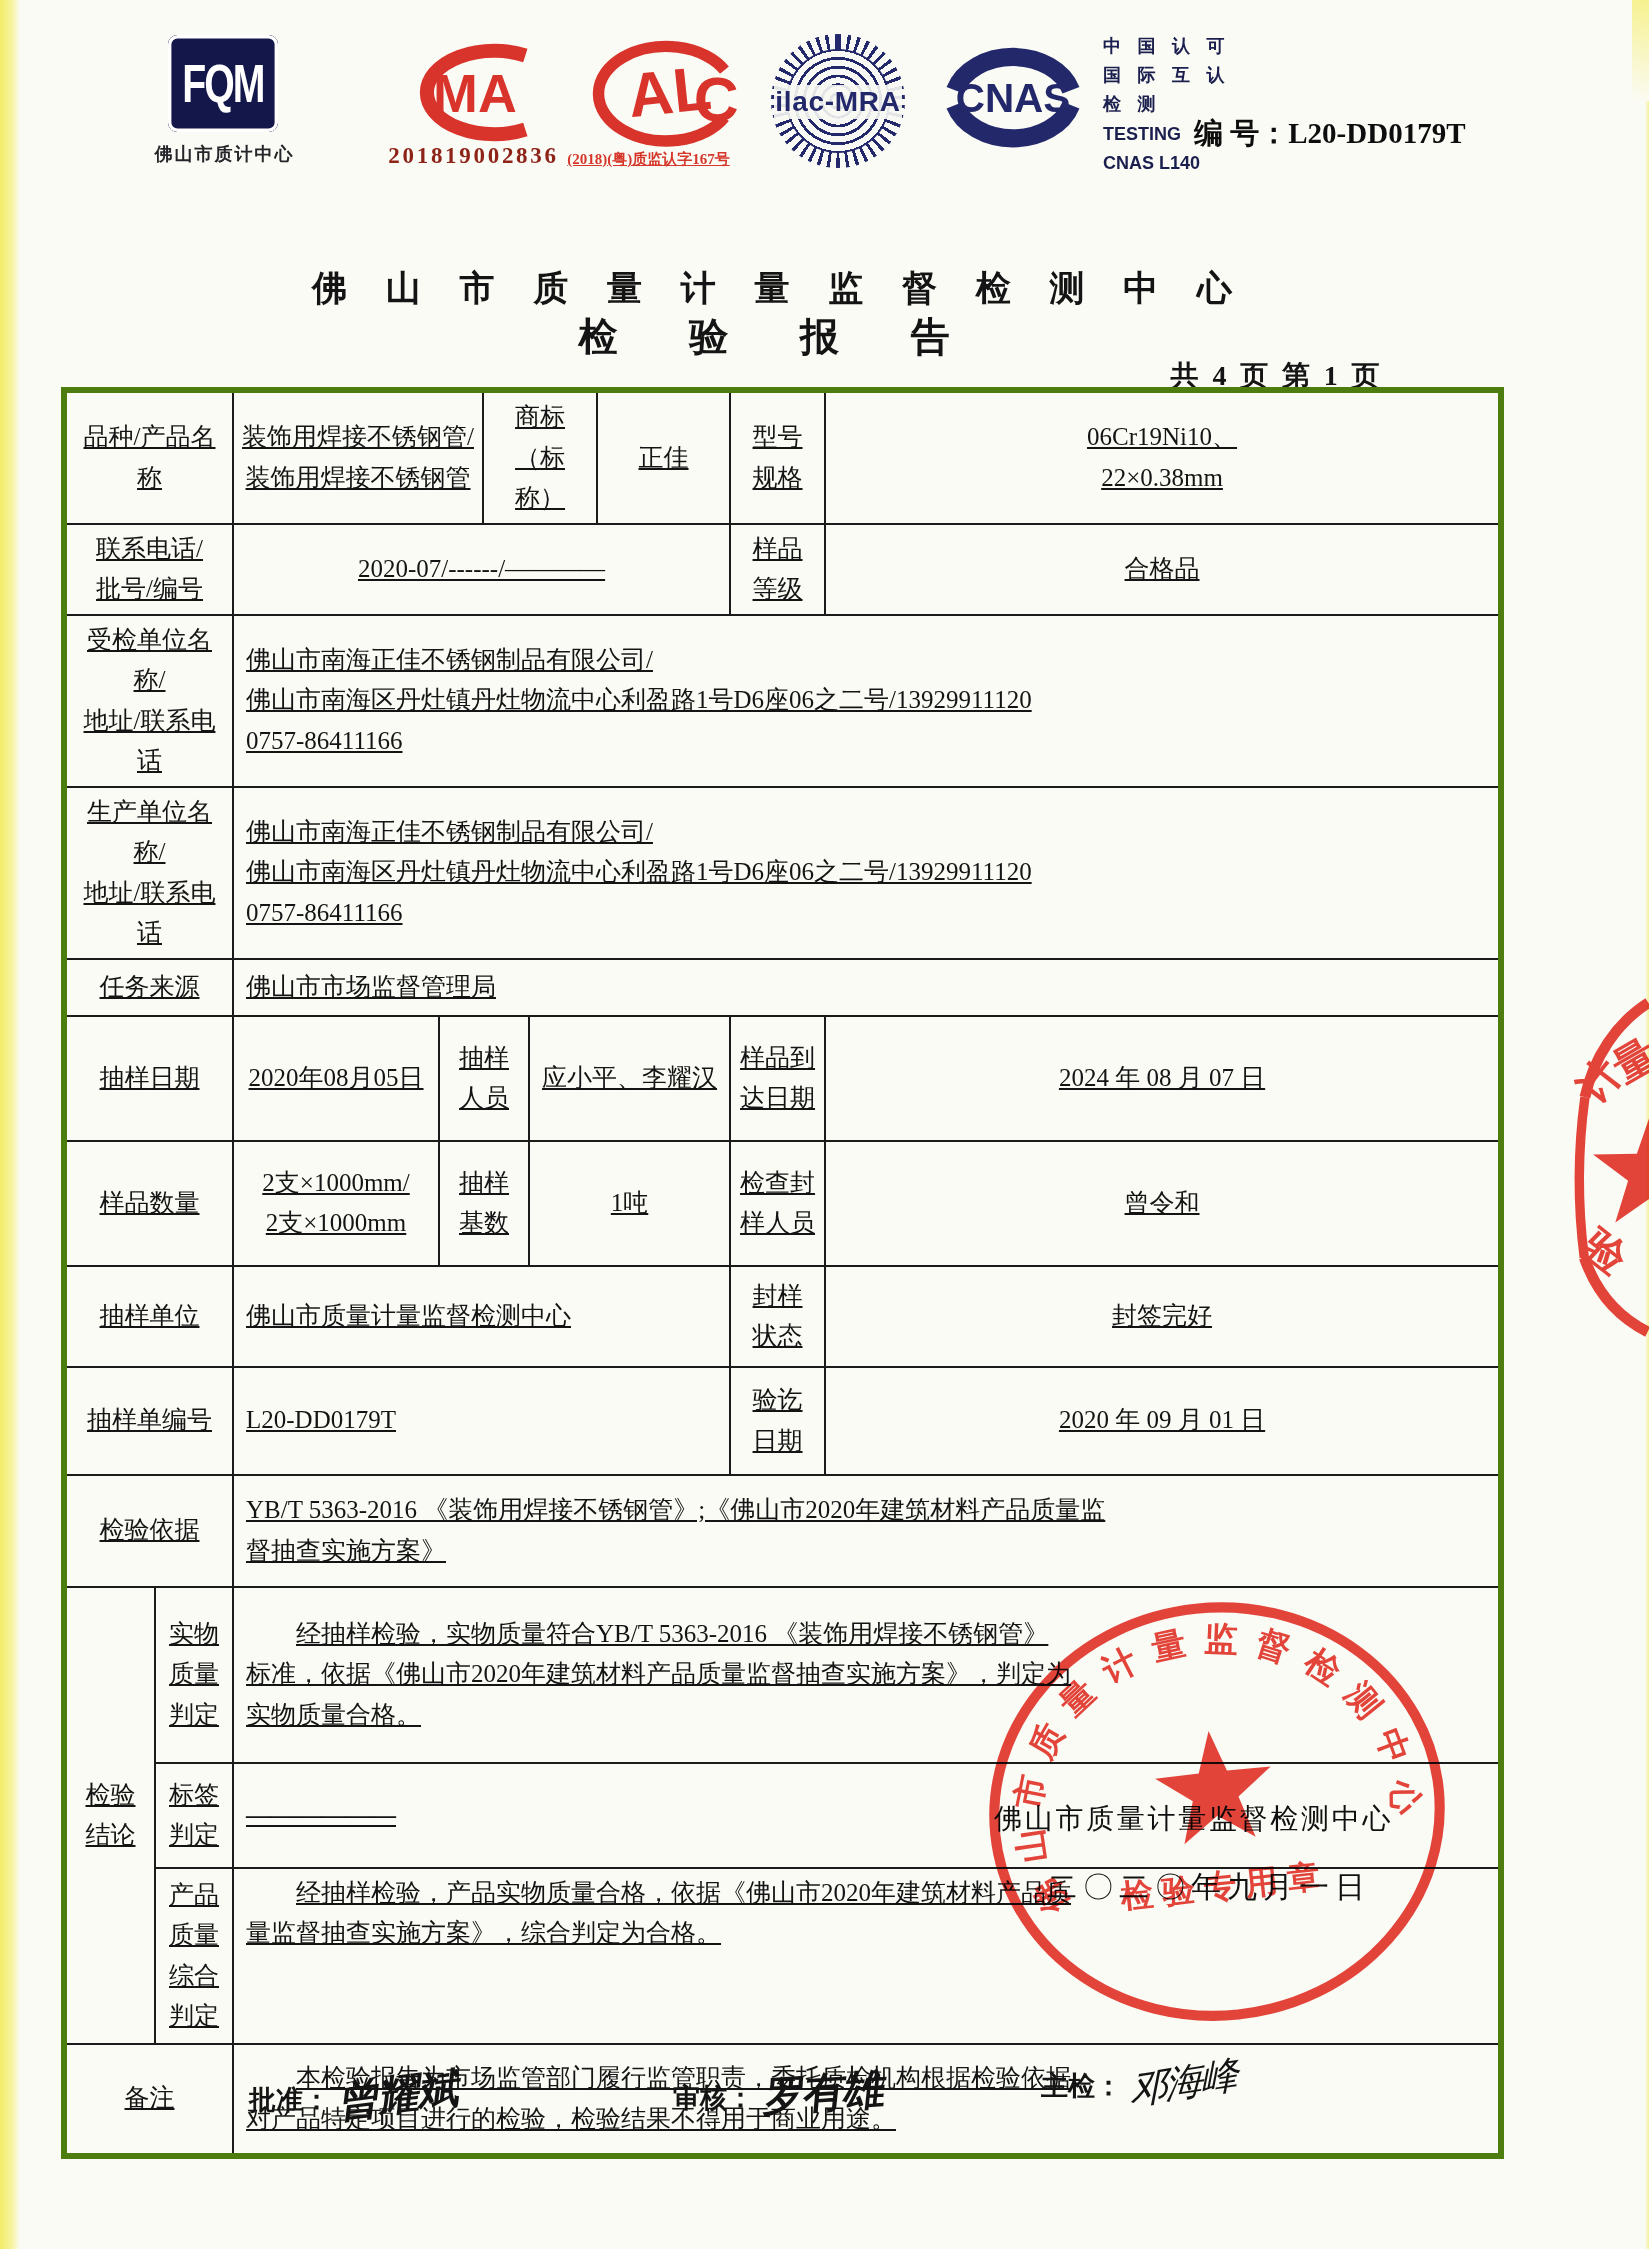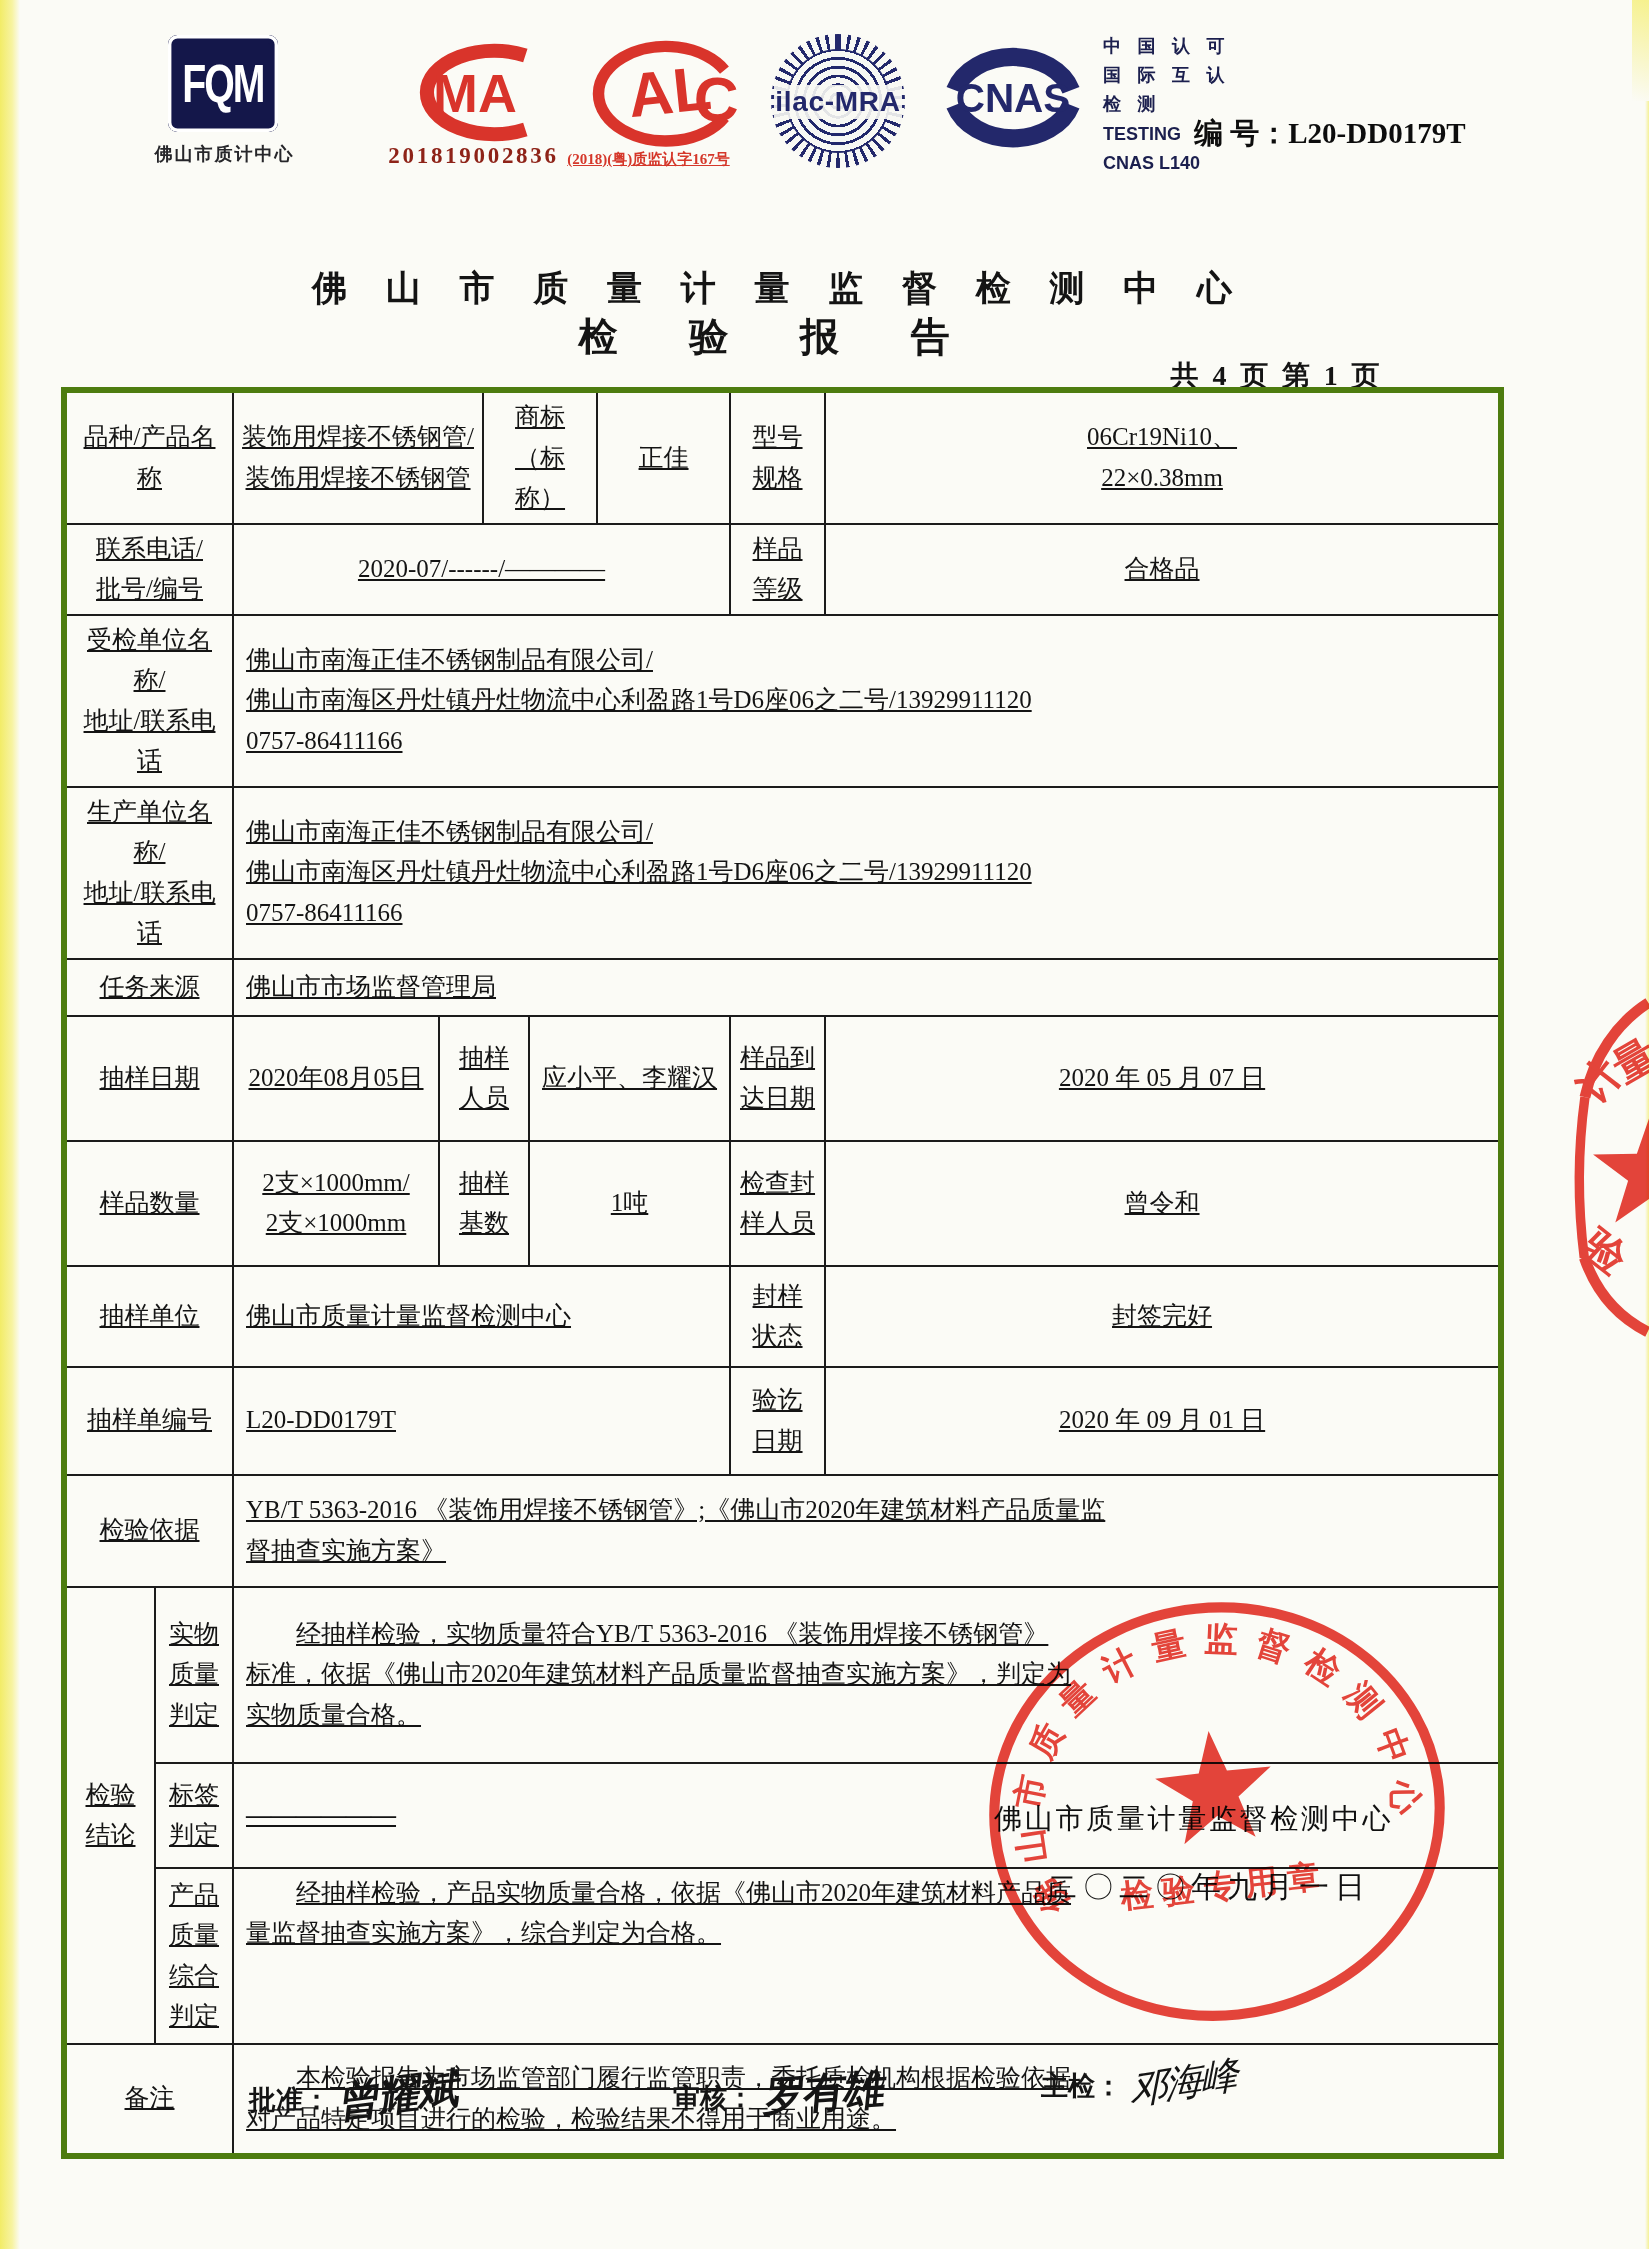--- a/index.html
+++ b/index.html
@@ -171,21 +171,21 @@
       <td colspan="7" class="val-l"><span>佛山市市场监督管理局</span></td>
     </tr>
     <tr style="height:125px">
       <td colspan="2" class="lab"><span>抽样日期</span></td>
       <td class="val-c"><span>2020年08月05日</span></td>
       <td colspan="2" class="lab"><span class="pre">抽样
 人员</span></td>
       <td colspan="2" class="val-c"><span>应小平、李耀汉</span></td>
       <td class="lab"><span class="pre">样品到
 达日期</span></td>
-      <td class="val-c"><span>2020 年 05 月 07 日</span></td>
+      <td class="val-c"><span>2024 年 08 月 07 日</span></td>
     </tr>
     <tr style="height:125px">
       <td colspan="2" class="lab"><span>样品数量</span></td>
       <td class="val-c"><span class="pre">2支×1000mm/
 2支×1000mm</span></td>
       <td colspan="2" class="lab"><span class="pre">抽样
 基数</span></td>
       <td colspan="2" class="val-c"><span>1吨</span></td>
       <td class="lab"><span class="pre">检查封
 样人员</span></td>

